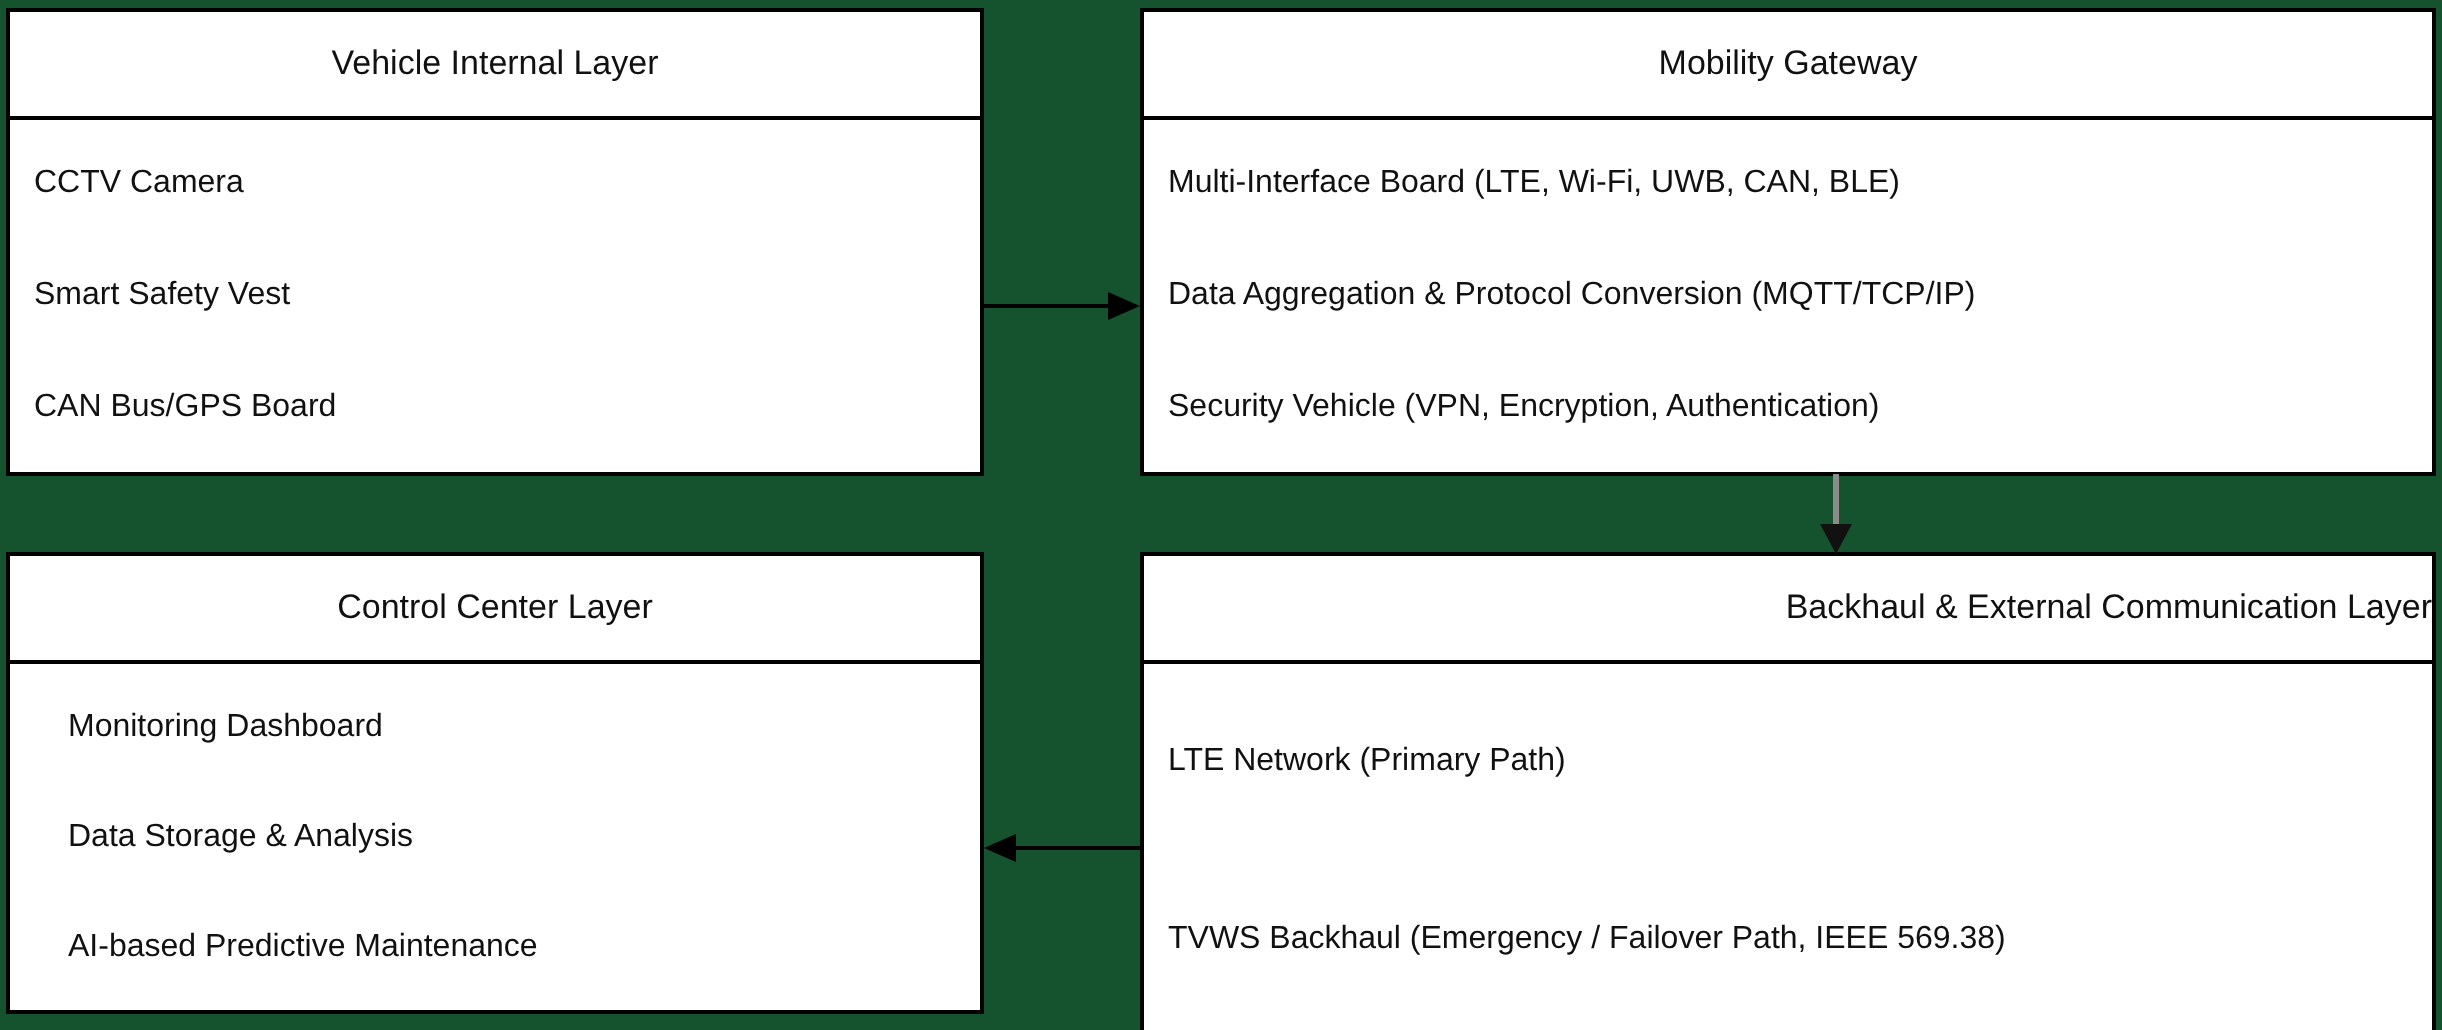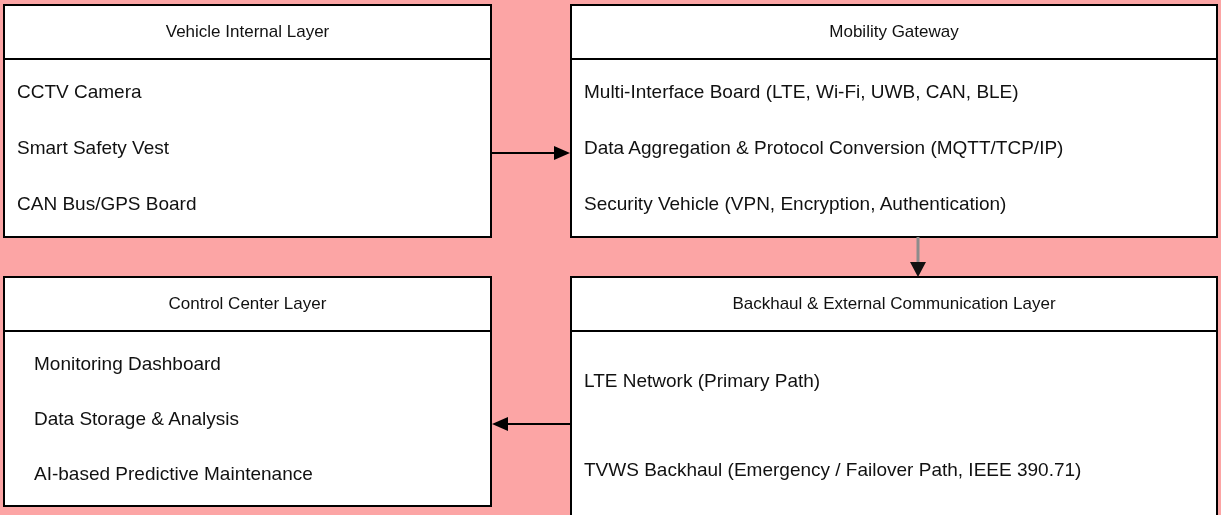--- a/index.html
+++ b/index.html
@@ -4,21 +4,21 @@
 <style>
   html, body {
     margin: 0;
     padding: 0;
     background: #ffffff;
   }
   #canvas {
     position: relative;
     width: 1221px;
     height: 515px;
-    background: #fca5a5;
+    background: #14532d;
     overflow: hidden;
     font-family: "Liberation Sans", sans-serif;
     color: #111111;
     text-decoration: underline;
   }
   .box {
     position: absolute;
     box-sizing: border-box;
     border: 2px solid #000000;
     background: #ffffff;
@@ -43,21 +43,21 @@
     left: 0;
     right: 0;
     bottom: 0;
     box-sizing: border-box;
     display: flex;
     flex-direction: column;
     justify-content: space-around;
     padding: 4px 0 4px 12px;
   }
   .body-item {
-    font-size: 19px;
+    font-size: 16px;
     line-height: 1.25;
     color: #111111;
     white-space: nowrap;
   }
   .connector {
     position: absolute;
   }
   .connector svg {
     display: block;
     overflow: visible;
@@ -95,26 +95,26 @@
       <span>Control Center Layer</span>
     </div>
     <div class="box-body" style="top:54px; height:173px;padding-left:29px;">
       <div class="body-item">Monitoring Dashboard</div>
       <div class="body-item">Data Storage &amp; Analysis</div>
       <div class="body-item">AI-based Predictive Maintenance</div>
     </div>
   </div>
 
   <div class="box" style="left:570px; top:276px; width:648px; height:245px;">
-    <div class="box-header" style="height:54px;">
+    <div class="box-header" style="height:54px;justify-content:flex-end;">
       <span>Backhaul &amp; External Communication Layer</span>
     </div>
     <div class="box-body" style="top:54px; height:187px; justify-content:space-around;">
       <div class="body-item">LTE Network (Primary Path)</div>
-      <div class="body-item">TVWS Backhaul (Emergency / Failover Path, IEEE 390.71)</div>
+      <div class="body-item">TVWS Backhaul (Emergency / Failover Path, IEEE 569.38)</div>
     </div>
   </div>
 
   <div class="connector" style="left:492px; top:140px; width:80px; height:26px;">
     <svg width="80" height="26" viewBox="0 0 80 26" aria-hidden="true">
       <line x1="0" y1="13" x2="66" y2="13" stroke="#000000" stroke-width="2"></line>
       <polygon points="78,13 62,6 62,20" fill="#000000"></polygon>
     </svg>
   </div>
 

